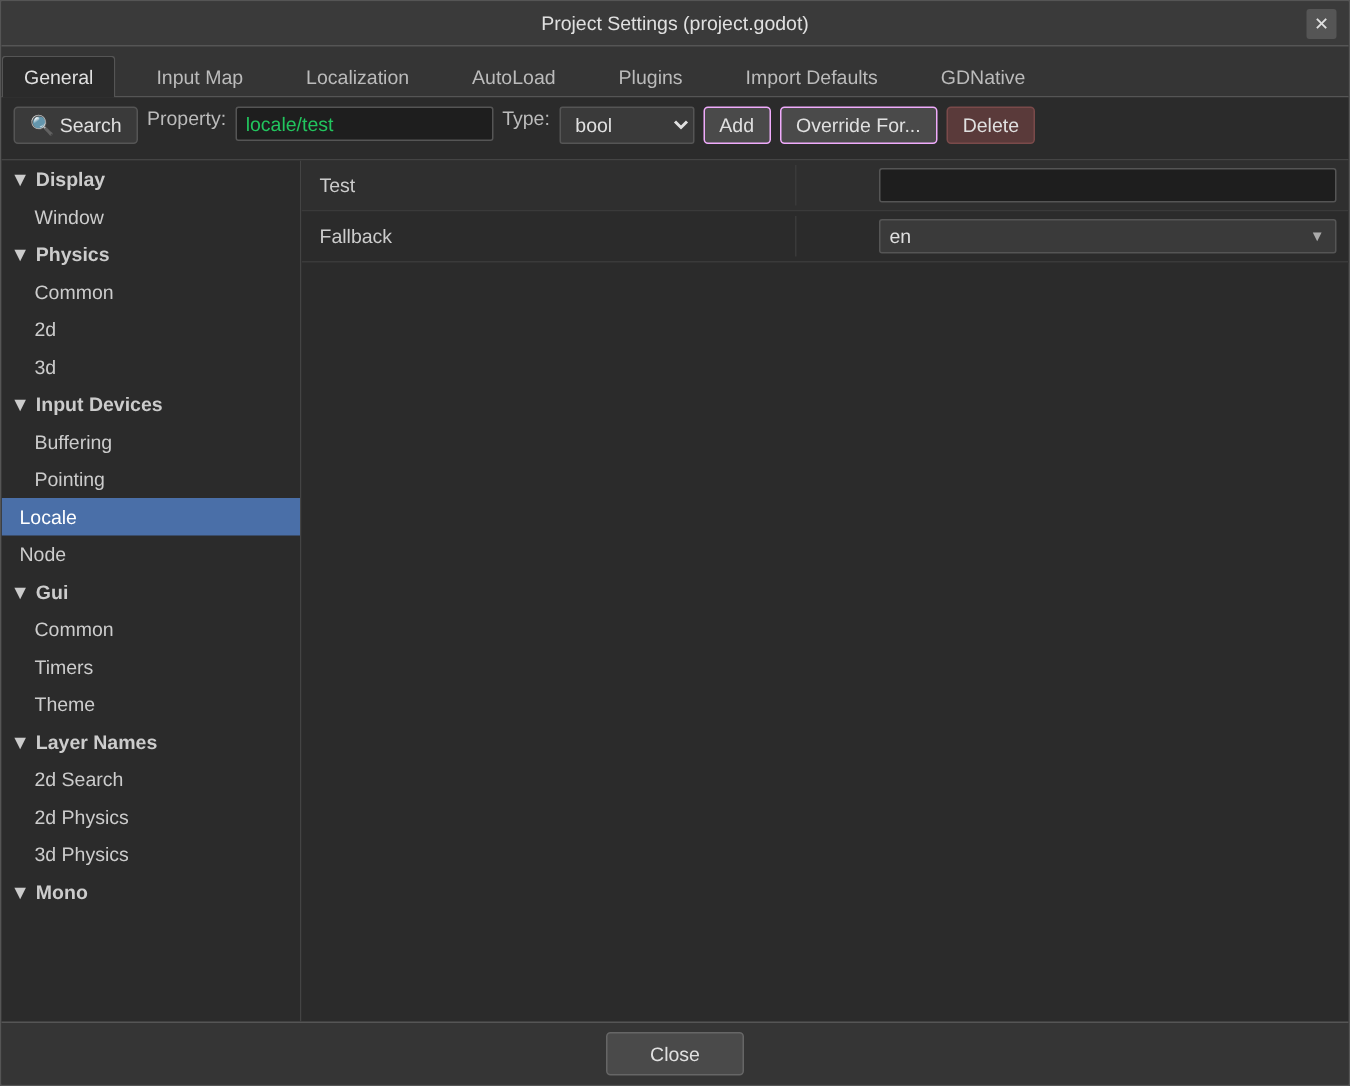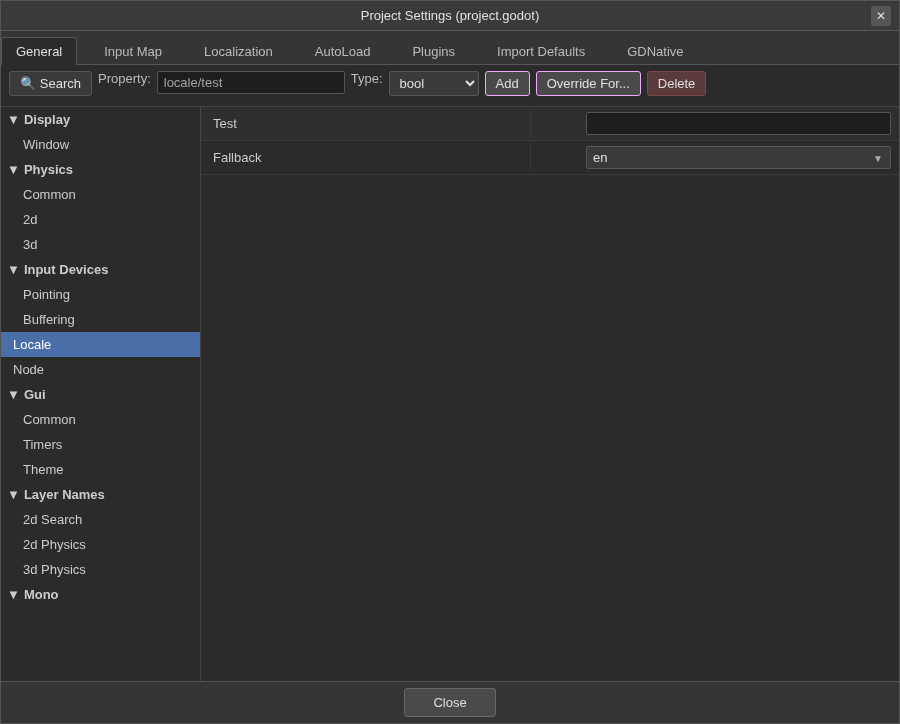--- a/index.html
+++ b/index.html
@@ -99,25 +99,25 @@
       border-radius: 3px;
       font-size: 13px;
     }
     .property-label {
       color: #bbb;
       font-size: 13px;
     }
     .property-input {
       background: #1e1e1e;
       border: 1px solid #555;
-      color: #a3a3a3;
+      color: #22c55e;
       padding: 3px 6px;
       font-size: 13px;
       border-radius: 2px;
-      width: 188px;
+      width: 172px;
     }
     .type-label {
       color: #bbb;
       font-size: 13px;
     }
     .type-select {
       background: #3a3a3a;
       border: 1px solid #555;
       color: #e0e0e0;
       padding: 3px 6px;
@@ -312,22 +312,22 @@
         <span>Physics</span>
       </div>
       <div class="sidebar-item sidebar-child">Common</div>
       <div class="sidebar-item sidebar-child">2d</div>
       <div class="sidebar-item sidebar-child">3d</div>
 
       <div class="sidebar-category">
         <span>▼</span>
         <span>Input Devices</span>
       </div>
+      <div class="sidebar-item sidebar-child">Buffering</div>
       <div class="sidebar-item sidebar-child">Pointing</div>
-      <div class="sidebar-item sidebar-child">Buffering</div>
 
       <div class="sidebar-item active">Locale</div>
       <div class="sidebar-item">Node</div>
 
       <div class="sidebar-category">
         <span>▼</span>
         <span>Gui</span>
       </div>
       <div class="sidebar-item sidebar-child">Common</div>
       <div class="sidebar-item sidebar-child">Timers</div>

